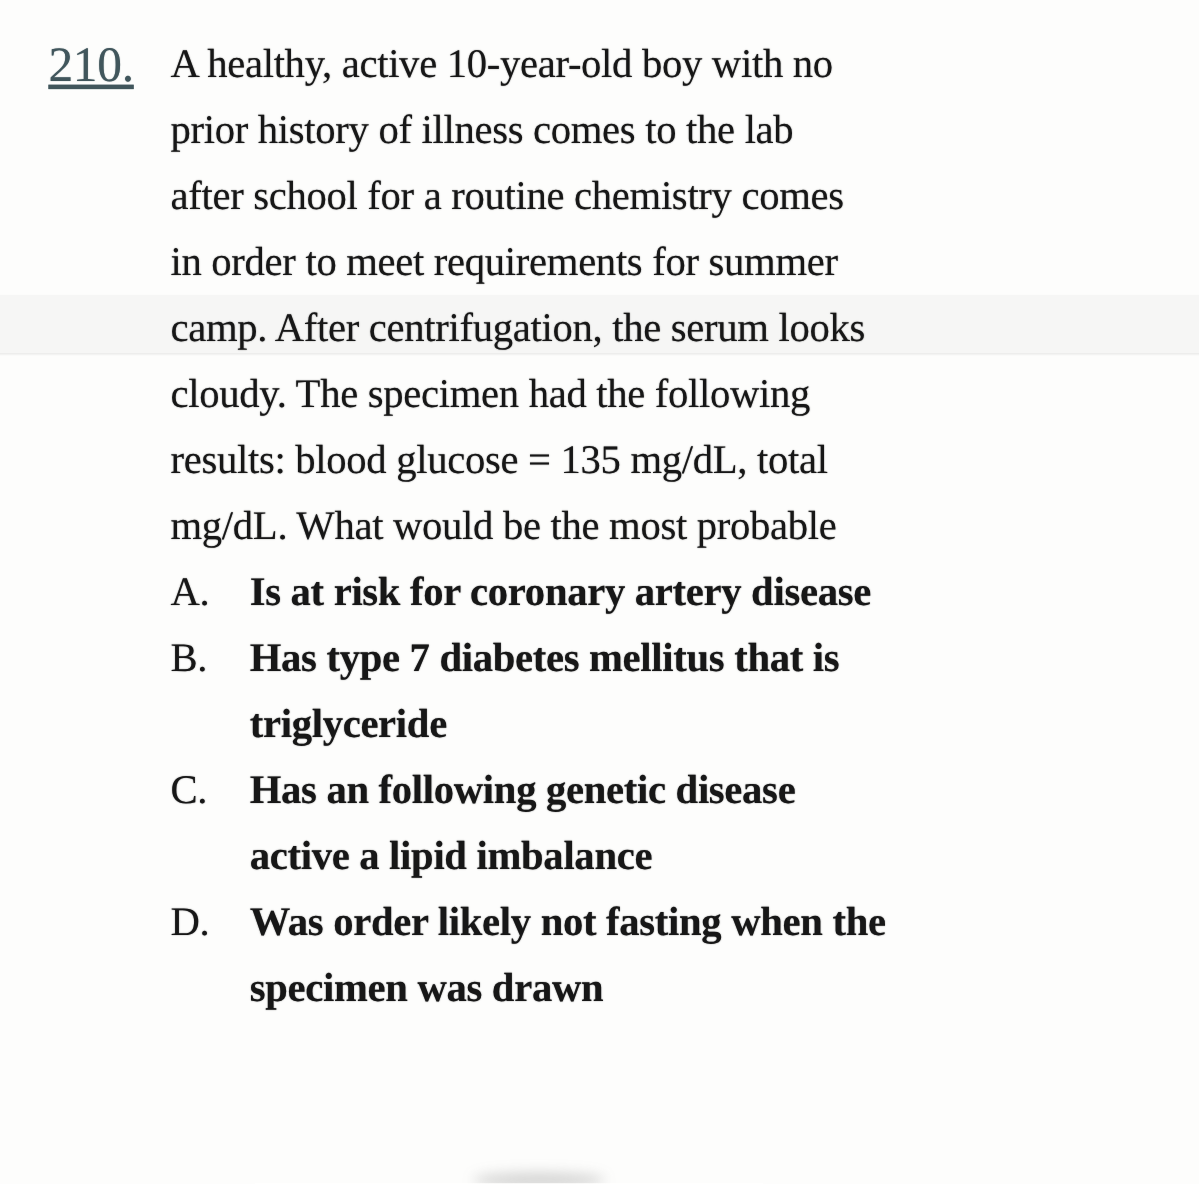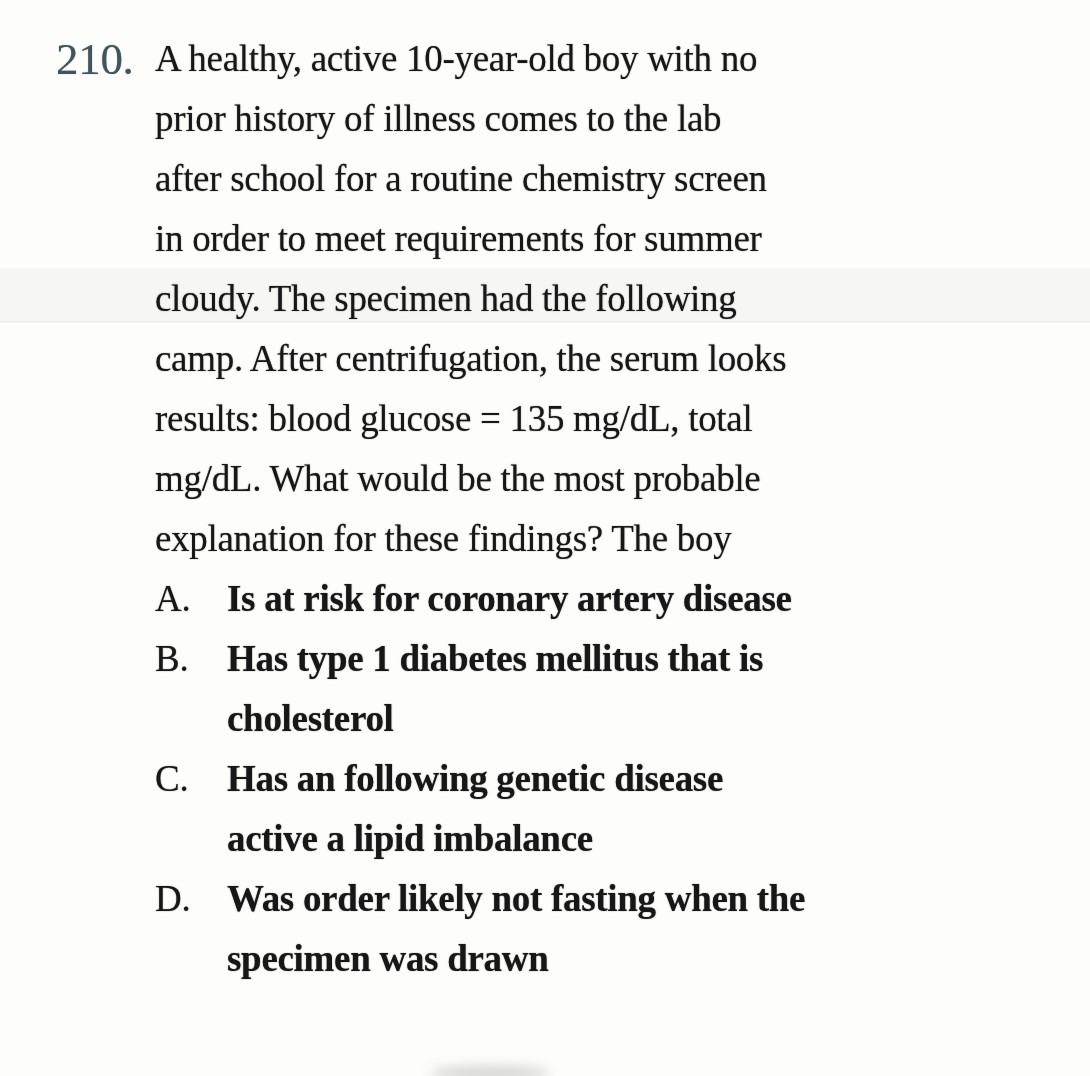--- a/index.html
+++ b/index.html
@@ -41,29 +41,30 @@
     top: 1066px;
     width: 120px;
     height: 14px;
     background: rgba(90, 90, 90, 0.25);
     filter: blur(6px);
     border-radius: 50%;
     pointer-events: none;
   }
   .qnum {
     position: absolute;
-    left: 56px;
+    left: 44px;
     top: 29px;
     height: 60px;
     line-height: 60px;
     font-size: 45px;
     letter-spacing: -0.3px;
     color: #41565c;
     text-shadow: 0 0 1px rgba(65, 86, 92, 0.65);
     white-space: nowrap;
+    text-decoration: underline;
   }
   .content {
     position: absolute;
     left: 155px;
     top: 29px;
     width: 920px;
   }
   .line, .opt {
     height: 60px;
     line-height: 60px;
@@ -91,40 +92,39 @@
 
   <div class="seam-band"></div>
   <div class="seam-line"></div>
   <div class="smudge"></div>
 
   <span class="qnum">210.</span>
 
   <div class="content">
     <div class="line">A healthy, active 10-year-old boy with no</div>
     <div class="line">prior history of illness comes to the lab</div>
-    <div class="line">after school for a routine chemistry screen</div>
+    <div class="line">after school for a routine chemistry comes</div>
     <div class="line">in order to meet requirements for summer</div>
+    <div class="line">camp. After centrifugation, the serum looks</div>
     <div class="line">cloudy. The specimen had the following</div>
-    <div class="line">camp. After centrifugation, the serum looks</div>
     <div class="line">results: blood glucose = 135 mg/dL, total</div>
     <div class="line">mg/dL. What would be the most probable</div>
-    <div class="line">explanation for these findings? The boy</div>
 
     <div class="opt">
       <span class="letter">A.</span>
       <span class="otext">Is at risk for coronary artery disease</span>
     </div>
 
     <div class="opt">
       <span class="letter">B.</span>
-      <span class="otext">Has type 1 diabetes mellitus that is</span>
+      <span class="otext">Has type 7 diabetes mellitus that is</span>
     </div>
     <div class="opt">
       <span class="letter"></span>
-      <span class="otext">cholesterol</span>
+      <span class="otext">triglyceride</span>
     </div>
 
     <div class="opt">
       <span class="letter">C.</span>
       <span class="otext">Has an following genetic disease</span>
     </div>
     <div class="opt">
       <span class="letter"></span>
       <span class="otext">active a lipid imbalance</span>
     </div>

